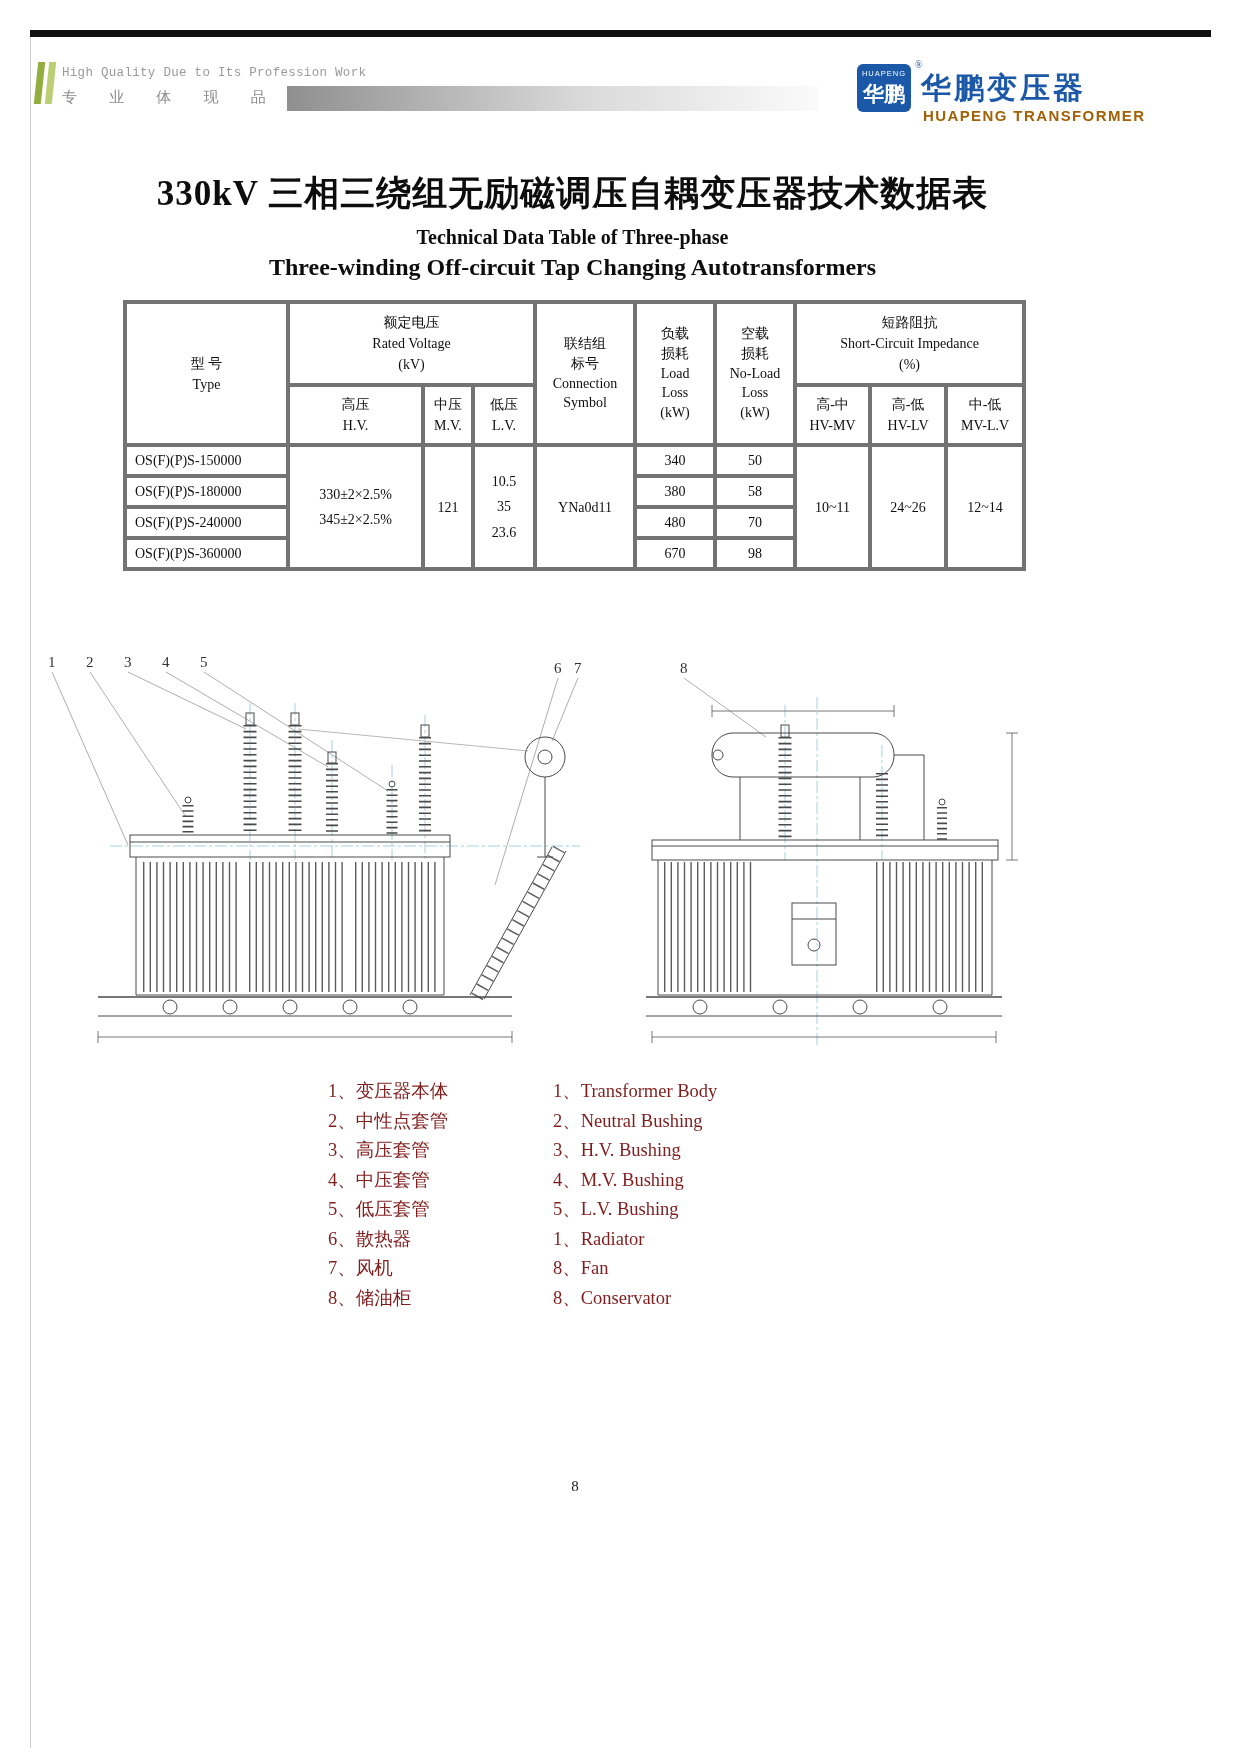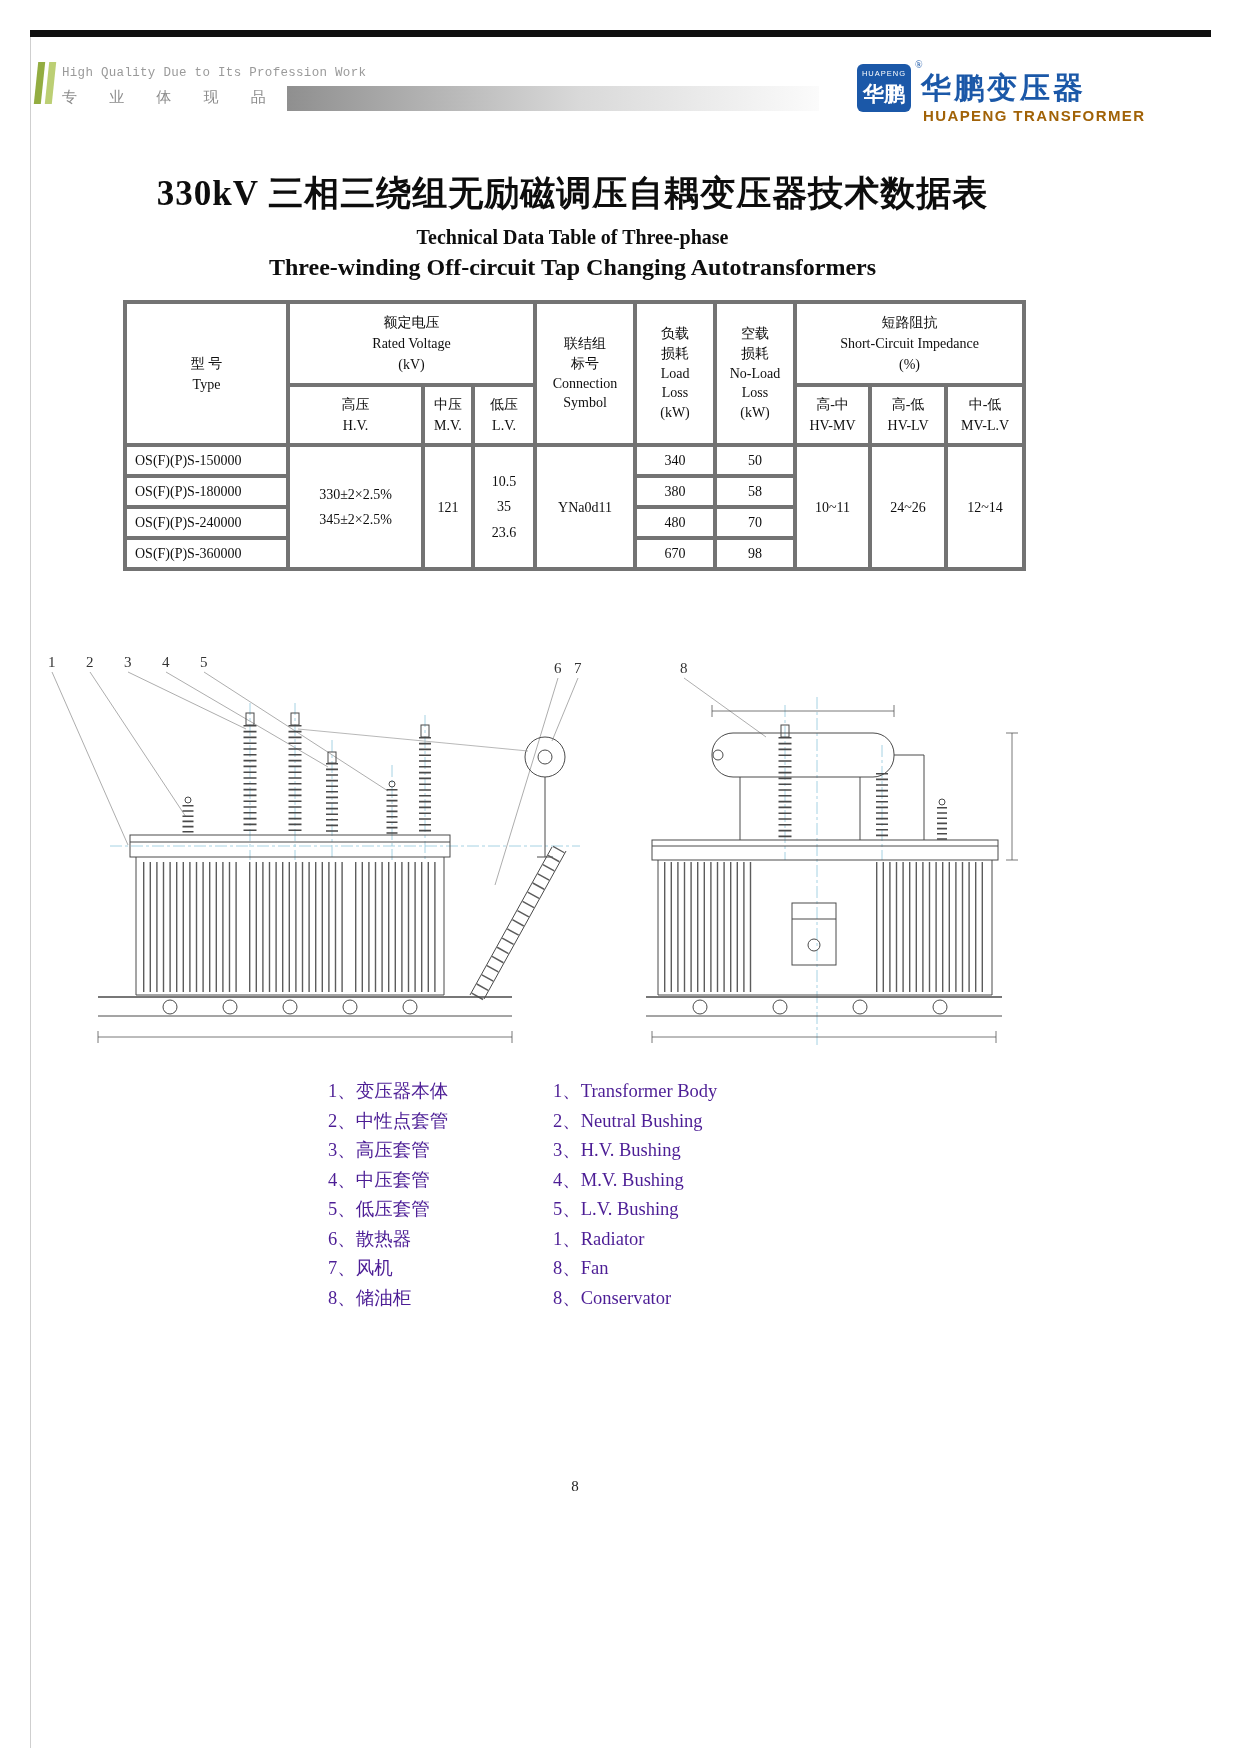--- a/index.html
+++ b/index.html
@@ -34,21 +34,21 @@
   .data-table .hrow2 th { height:60px; }
   .data-table .brow td { height:31px; }
   .data-table .lh-tight { line-height:1.42; }
   .data-table td.type-cell { text-align:left; padding-left:8px; white-space:nowrap; }
   .data-table td.hv-cell, .data-table td.lv-cell { line-height:1.82; }
 
   
   .drawing-svg { position:absolute; left:40px; top:645px; }
 
   
-  .legend { position:absolute; font-size:18.5px; line-height:29.5px; white-space:nowrap; color:#4c1d95; }
+  .legend { position:absolute; font-size:18.5px; line-height:29.5px; white-space:nowrap; color:#7f1d1d; }
   .legend-zh { left:328px; top:1077px; }
   .legend-en { left:553px; top:1077px; }
 
   
   .page-num { position:absolute; left:0; top:1478px; width:1150px; text-align:center; font-size:15px; color:#222; }
 </style>
 </head>
 <body>
 
 <div class="page">

